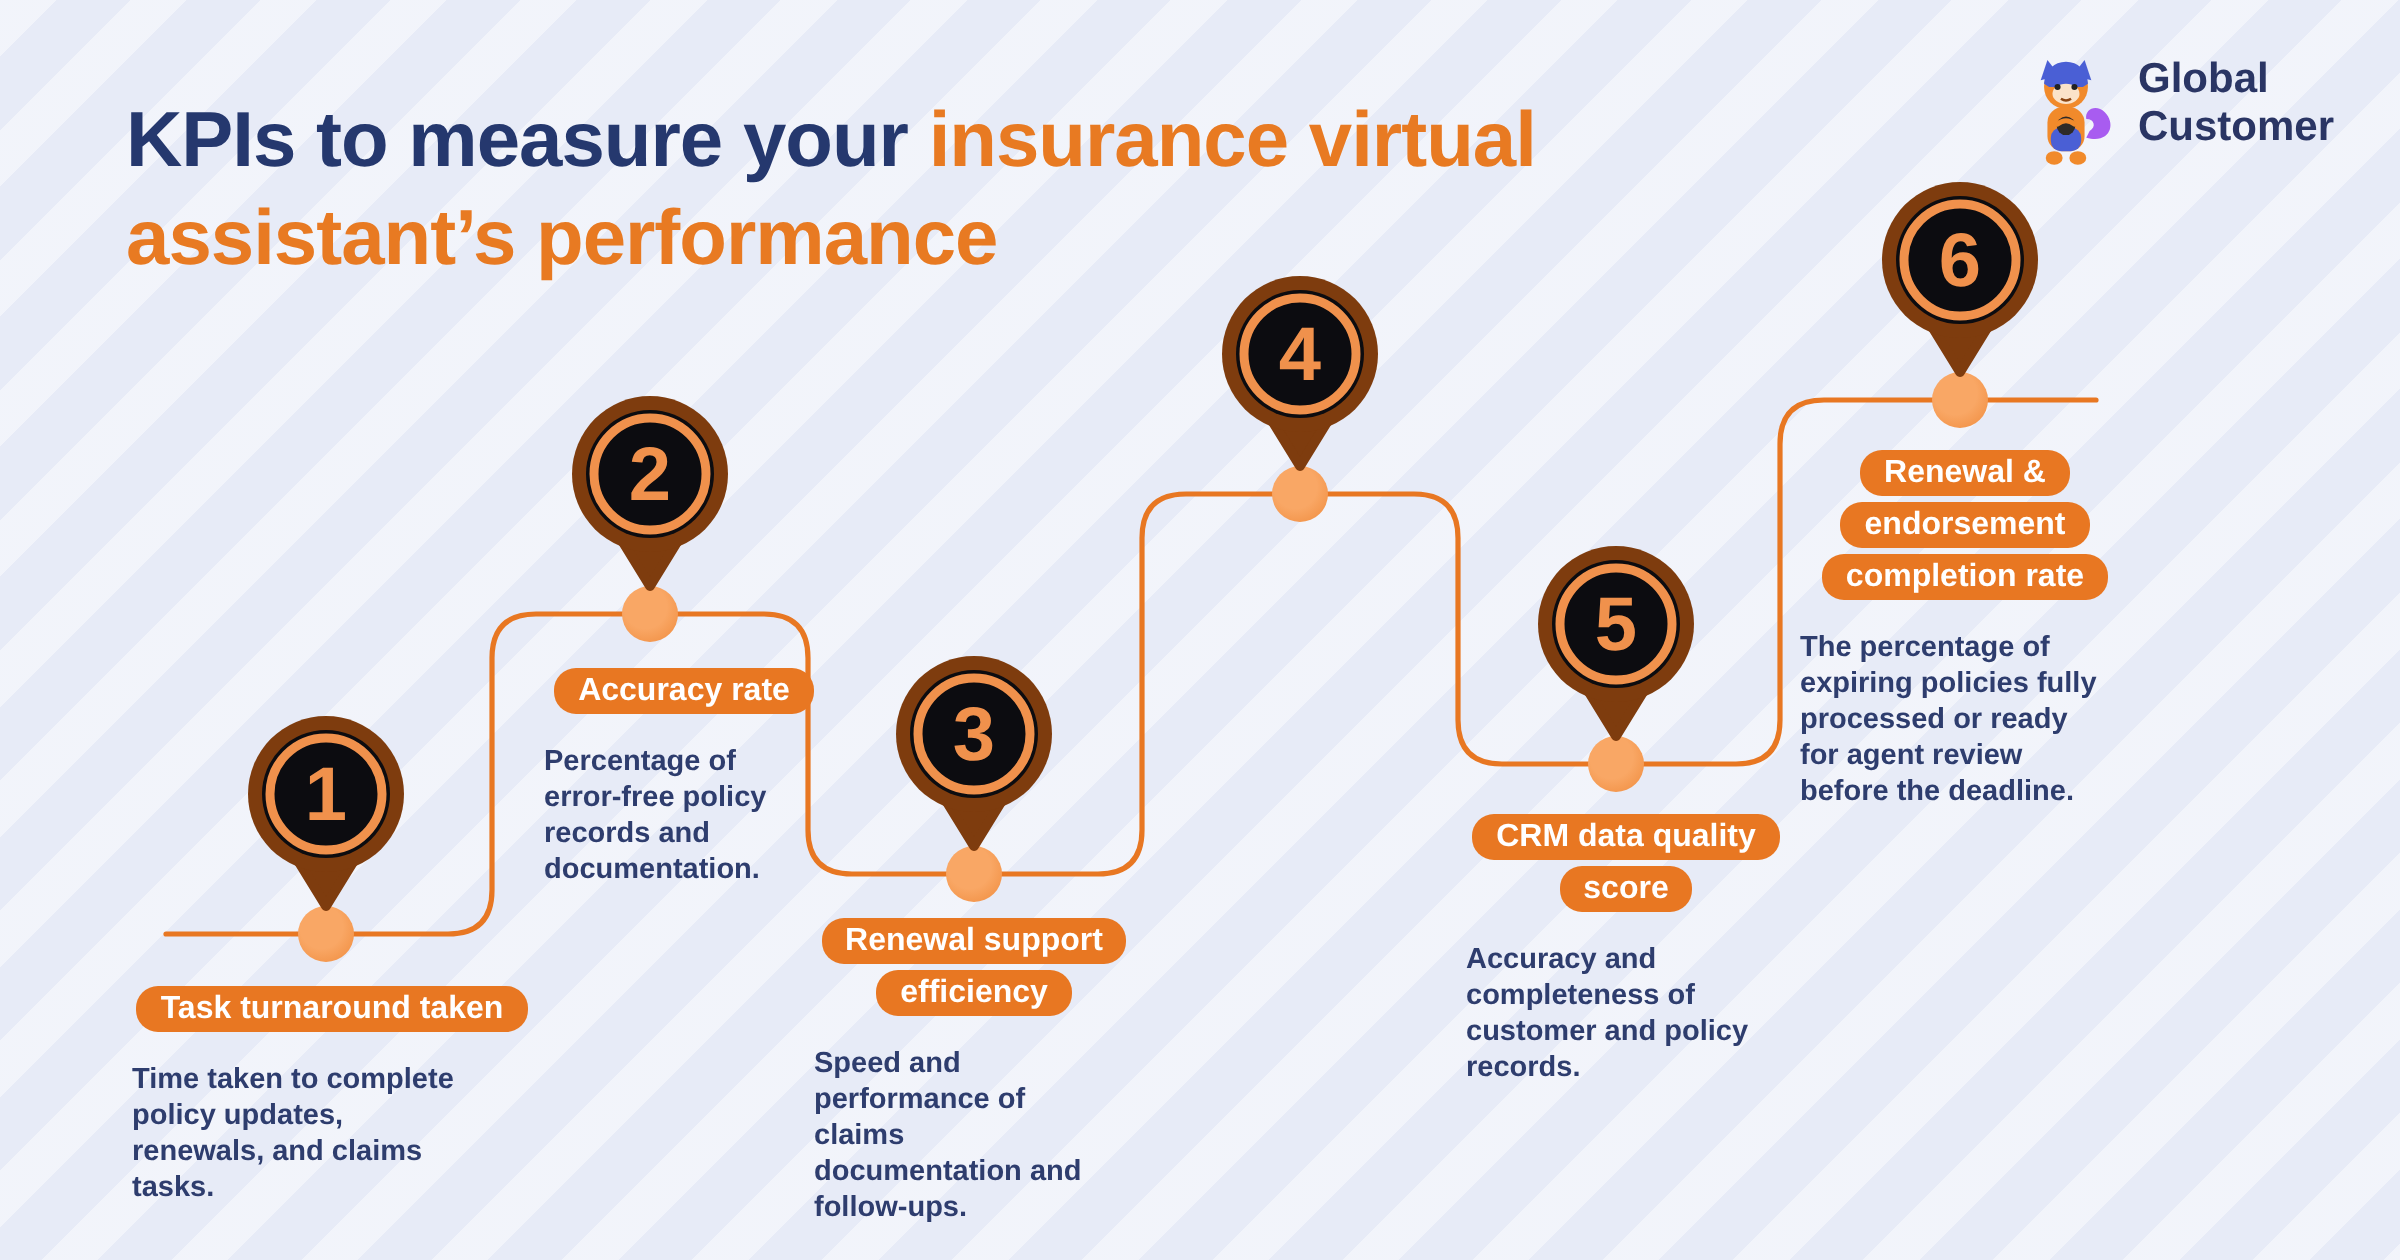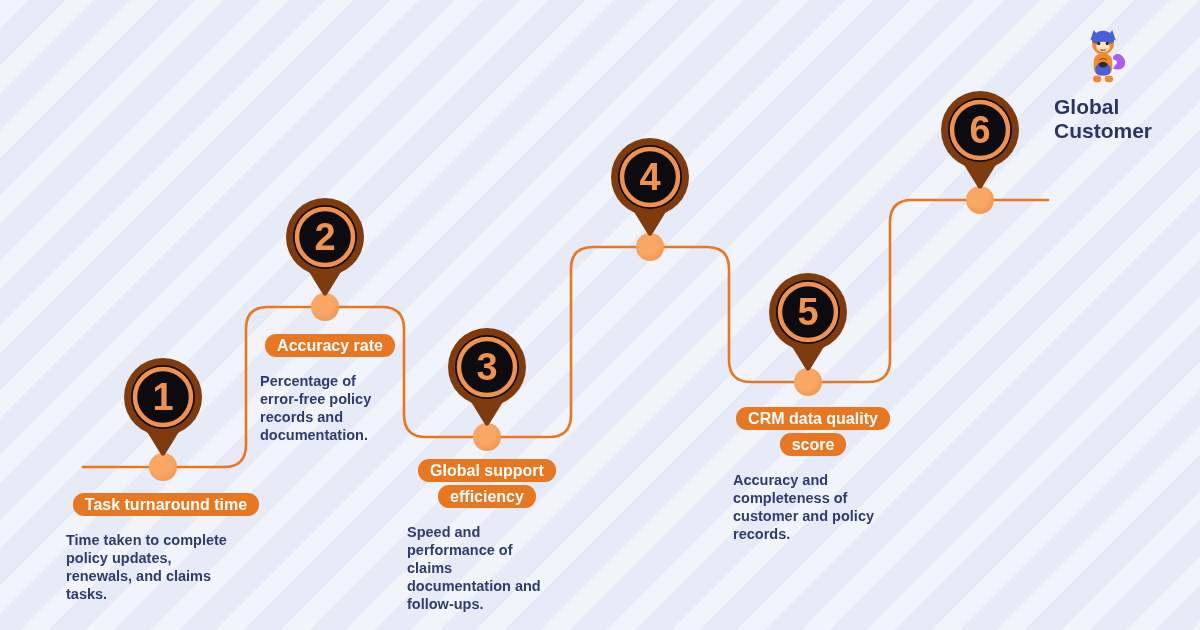--- a/index.html
+++ b/index.html
@@ -13,21 +13,21 @@
   }
 
   
   .title {
     position:absolute; left:63px; top:46px; width:800px;
     font-size:39px; font-weight:700; line-height:49px; letter-spacing:-0.5px;
     color:#25386E;
   }
   .title .orange { color:#E87A22; }
 
-  .logo { position:absolute; left:1054px; top:28px; display:flex; align-items:center; gap:9px;flex-direction:column; }
+  .logo { position:absolute; left:1006px; top:28px; display:flex; align-items:flex-start; gap:9px; }
   .logo-text { font-size:21px; font-weight:700; line-height:24px; color:#2A3564; }
 
   
   .line-svg { position:absolute; left:0; top:0; }
 
   
   .dot {
     position:absolute; width:28px; height:28px; border-radius:50%;
     background:radial-gradient(circle at 42% 38%, #F9A765 0%, #F9A765 45%, #EF8A3B 100%);
   }
@@ -36,21 +36,21 @@
 
   
   .marker { position:absolute; width:96px; height:100px; }
   .marker-1{left:115px;top:357px} .marker-2{left:277px;top:197px} .marker-3{left:439px;top:327px}
   .marker-4{left:602px;top:137px} .marker-5{left:760px;top:272px} .marker-6{left:932px;top:90px}
   .marker text { font-weight:700; font-family:"Liberation Sans", sans-serif; }
 
   
   .step { position:absolute; text-align:center; }
   .step-1{left:66px;top:492px;width:200px}
-  .step-2{left:260px;top:333px;width:140px}
+  .step-2{left:272px;top:333px;width:140px}
   .step-3{left:407px;top:458px;width:160px}
   .step-4{left:575px;top:274px;width:152px}
   .step-5{left:733px;top:406px;width:160px}
   .step-6{left:900px;top:224px;width:165px}
 
   .badge {
     display:inline; background:#E87722; color:#FFFFFF;
     font-size:16px; font-weight:700; line-height:1.62;
     padding:3px 12px; border-radius:11px; white-space:pre-line;
     box-decoration-break:clone; -webkit-box-decoration-break:clone;
@@ -58,20 +58,21 @@
   .desc {
     margin-top:13px; text-align:left; color:#2E3D6E;
     font-size:14.5px; font-weight:700; line-height:18px; white-space:pre-line;
   }
 </style>
 </head>
 <body>
 
 <div class="canvas">
 
+  <h1 class="title"><span>KPIs to measure your </span><span class="orange">insurance virtual</span><br><span class="orange">assistant’s performance</span></h1>
 
   <div class="logo">
     <svg width="54" height="58" viewBox="0 0 64 68">
 
       <path d="M44 48 C58 52 62 40 55 33 C50 28 43 31 44 37 C49 37 50 42 46 44 Z" fill="#A85CF0"></path>
 
       <path d="M17 14 L21 2 L28 11 Z" fill="#4A5FD5"></path>
       <path d="M47 14 L43 2 L36 11 Z" fill="#4A5FD5"></path>
 
       <circle cx="32" cy="18" r="13" fill="#F18A2B"></circle>
@@ -141,46 +142,56 @@
   </svg>
   <svg class="marker marker-6" viewBox="0 0 96 100">
     <path d="M32 70 L48 96 L64 70 Z" fill="#7E3C0E" stroke="#7E3C0E" stroke-width="5" stroke-linejoin="round"></path>
     <circle cx="48" cy="40" r="39" fill="#7E3C0E"></circle>
     <circle cx="48" cy="40" r="32" fill="#0C0C10"></circle>
     <circle cx="48" cy="40" r="28" fill="none" stroke="#F0914C" stroke-width="4.5"></circle>
     <text x="48" y="53" text-anchor="middle" font-size="38" fill="#F0914C">6</text>
   </svg>
 
   <div class="step step-1">
-    <span class="badge">Task turnaround time</span>
+    <span class="badge">Task turnaround taken</span>
     <p class="desc">Time taken to complete
 policy updates,
 renewals, and claims
 tasks.</p>
   </div>
   <div class="step step-2">
     <span class="badge">Accuracy rate</span>
     <p class="desc">Percentage of
 error-free policy
 records and
 documentation.</p>
   </div>
   <div class="step step-3">
-    <span class="badge">Global support
+    <span class="badge">Renewal support
 efficiency</span>
     <p class="desc">Speed and
 performance of
 claims
 documentation and
 follow-ups.</p>
   </div>
   <div class="step step-4">
   </div>
   <div class="step step-5">
     <span class="badge">CRM data quality
 score</span>
     <p class="desc">Accuracy and
 completeness of
 customer and policy
 records.</p>
   </div>
+  <div class="step step-6">
+    <span class="badge">Renewal &amp;
+endorsement
+completion rate</span>
+    <p class="desc">The percentage of
+expiring policies fully
+processed or ready
+for agent review
+before the deadline.</p>
+  </div>
 
 </div>
 
 </body></html>

